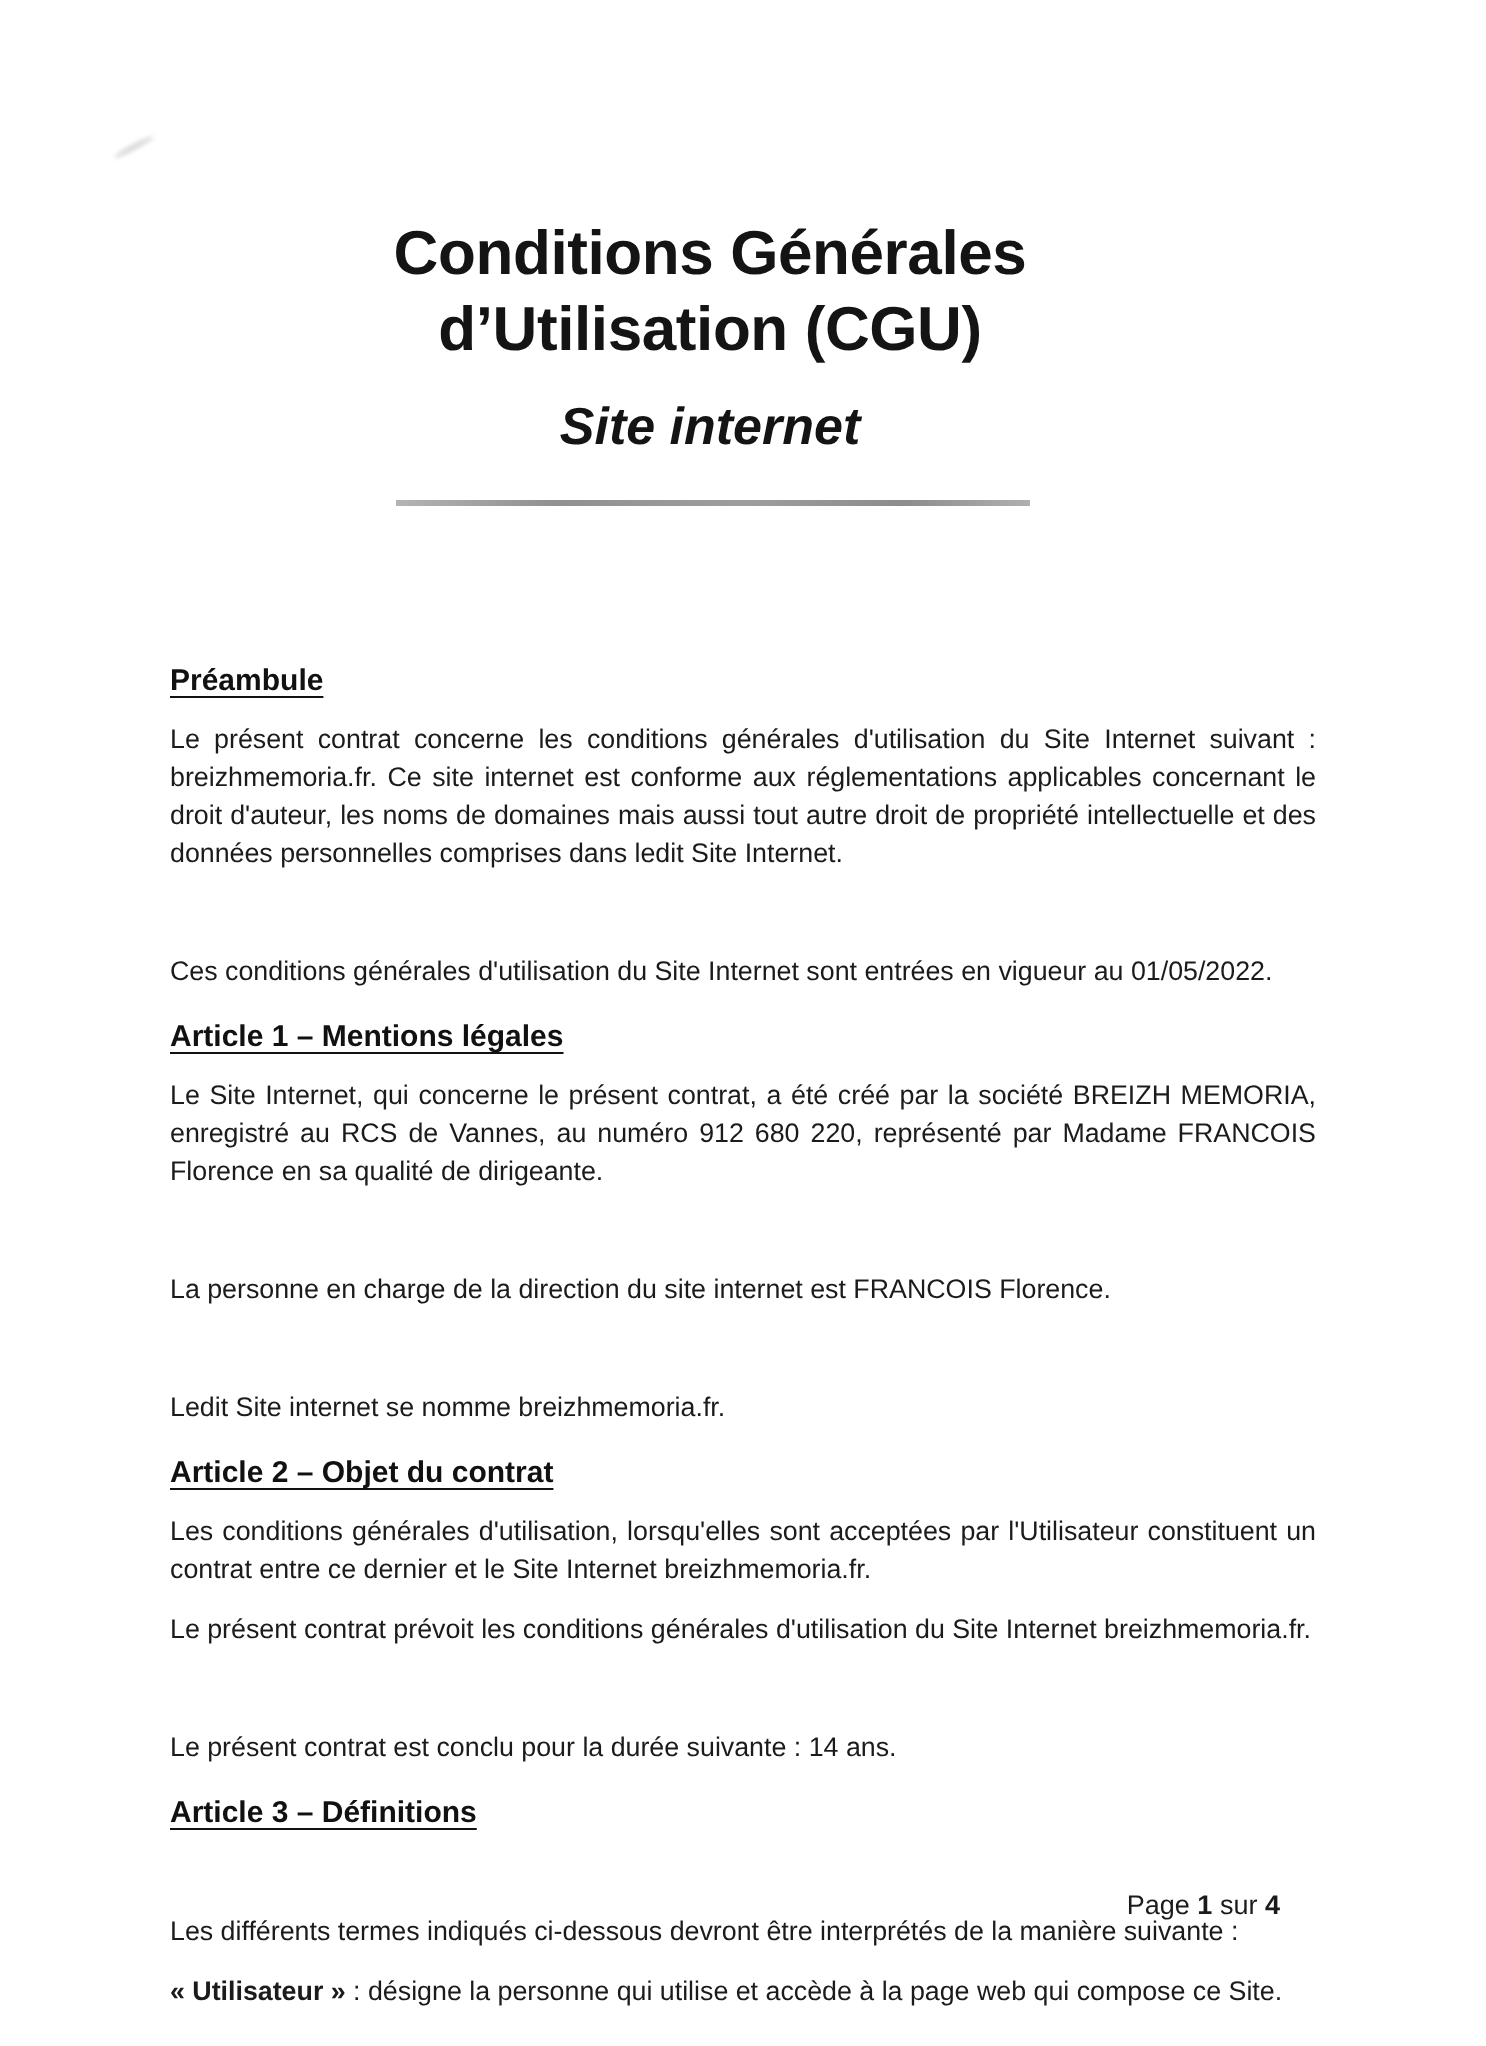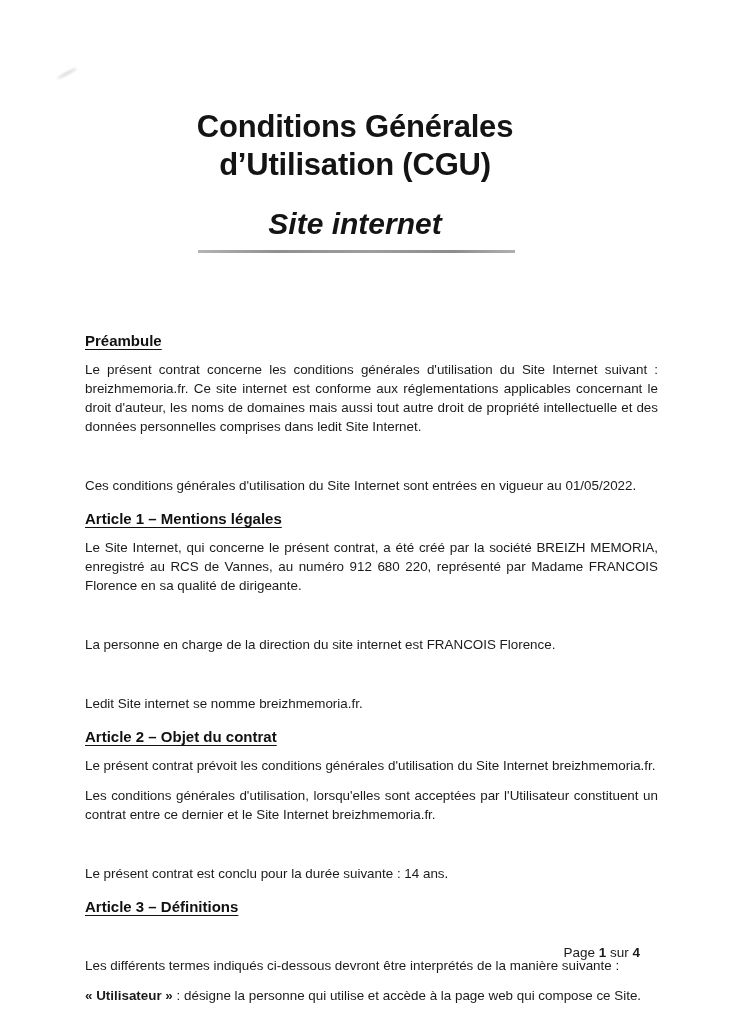--- a/index.html
+++ b/index.html
@@ -38,22 +38,22 @@
   }
   .title-line {
     font-size: 31px;
     line-height: 38px;
     font-weight: bold;
     color: #141414;
     letter-spacing: -0.2px;
     text-align: center;
   }
   .subtitle-line {
-    margin-top: 22px;
-    font-size: 30px;
+    margin-top: 11px;
+    font-size: 26px;
     line-height: 36px;
     font-weight: bold;
     font-style: italic;
     color: #141414;
   }
   .divider {
     position: absolute;
     top: 250px;
     left: 198px;
     width: 317px;
@@ -123,22 +123,22 @@
 
     <div class="doc-section">
       <h2 class="section-heading">Article 1 – Mentions légales</h2>
       <p class="paragraph">Le Site Internet, qui concerne le présent contrat, a été créé par la société BREIZH MEMORIA, enregistré au RCS de Vannes, au numéro 912 680 220, représenté par Madame FRANCOIS Florence en sa qualité de dirigeante.</p>
       <p class="paragraph no-wrap">La personne en charge de la direction du site internet est FRANCOIS Florence.</p>
       <p class="paragraph no-wrap">Ledit Site internet se nomme breizhmemoria.fr.</p>
     </div>
 
     <div class="doc-section">
       <h2 class="section-heading">Article 2 – Objet du contrat</h2>
+      <p class="paragraph">Les conditions générales d'utilisation, lorsqu'elles sont acceptées par l'Utilisateur constituent un contrat entre ce dernier et le Site Internet breizhmemoria.fr.</p>
       <p class="paragraph">Le présent contrat prévoit les conditions générales d'utilisation du Site Internet breizhmemoria.fr.</p>
-      <p class="paragraph">Les conditions générales d'utilisation, lorsqu'elles sont acceptées par l'Utilisateur constituent un contrat entre ce dernier et le Site Internet breizhmemoria.fr.</p>
       <p class="paragraph no-wrap">Le présent contrat est conclu pour la durée suivante : 14 ans.</p>
     </div>
 
     <div class="doc-section">
       <h2 class="section-heading">Article 3 – Définitions</h2>
       <p class="paragraph no-wrap">Les différents termes indiqués ci-dessous devront être interprétés de la manière suivante :</p>
       <p class="paragraph"><span class="definition-term">« Utilisateur »</span><span> : désigne la personne qui utilise et accède à la page web qui compose ce Site.</span></p>
     </div>
 
   </div>

